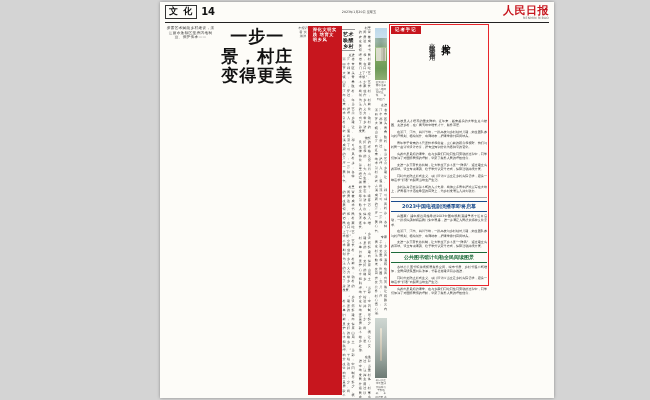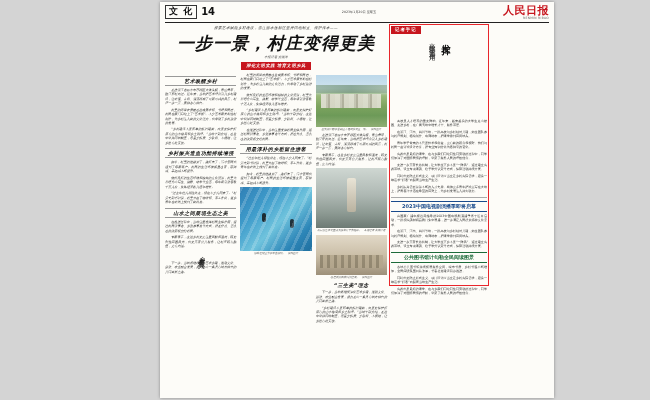--- a/index.html
+++ b/index.html
@@ -84,22 +84,21 @@
   
   .body-area {
     display: flex;
     gap: 4px;
     margin-top: 3px;
     height: 372px;
   }
   .left-zone {
     width: 222px;
     display: flex;
-    flex-direction: column;
-    font-style: italic;
+    flex-direction: row;
   }
   .right-zone {
     width: 96px;
     position: relative;
   }
   
   .kicker {
     text-align: center;
     font-size: 3.6px;
     color: #333;

